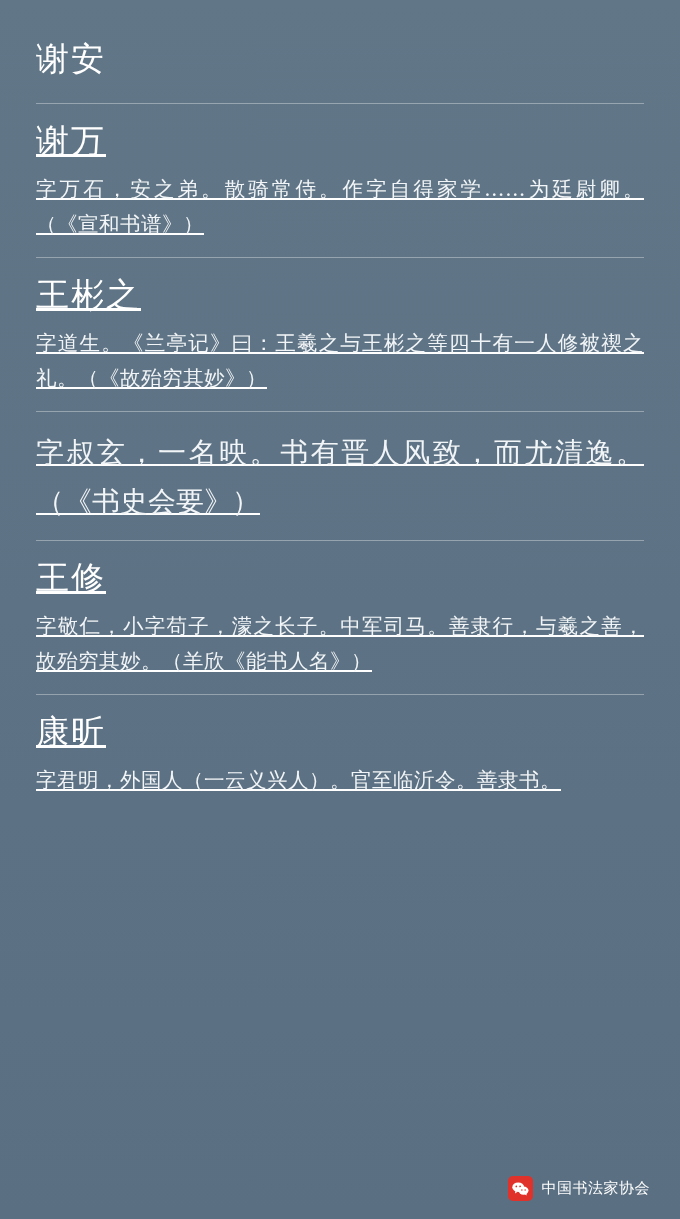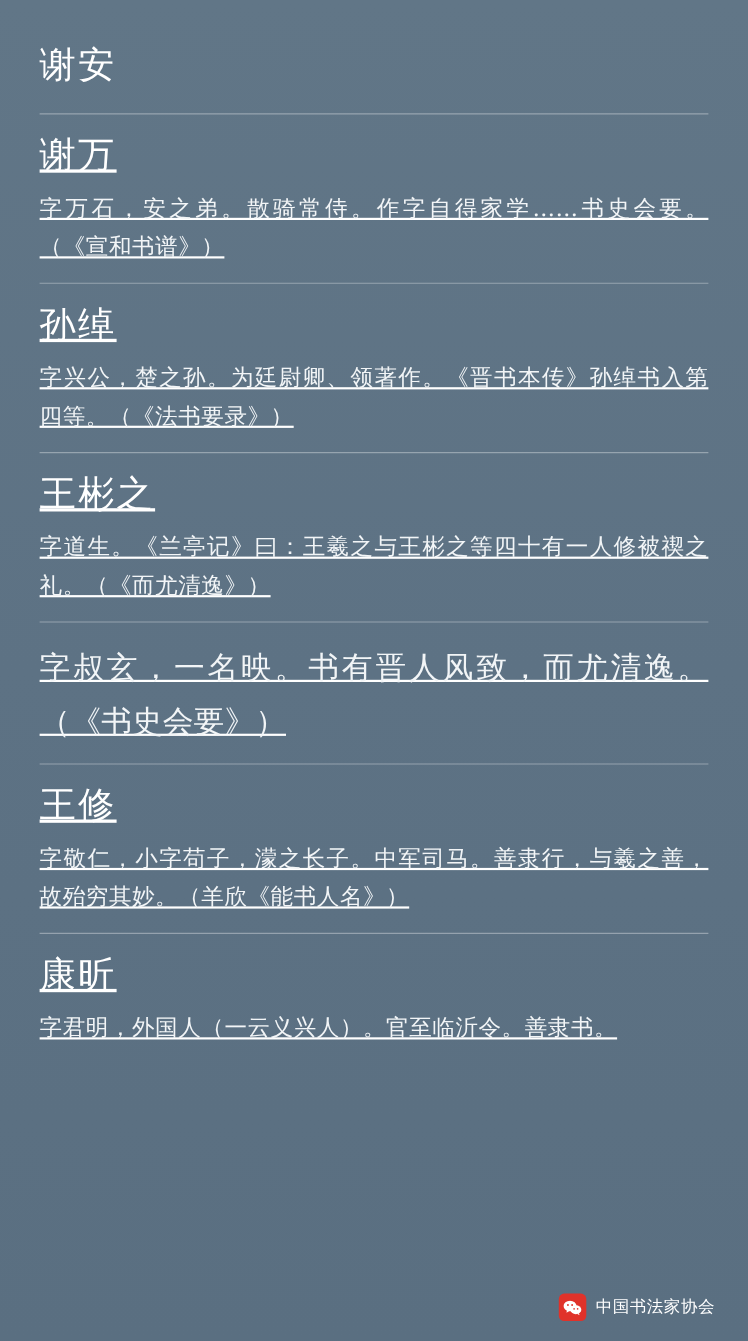--- a/index.html
+++ b/index.html
@@ -86,31 +86,27 @@
 <body>
 
 <div class="page">
 
   <div class="entry">
     <h2 class="entry-title">谢安</h2>
   </div>
 
   <div class="entry">
     <h2 class="entry-title">谢万</h2>
-    <p class="entry-body">字万石，安之弟。散骑常侍。作字自得家学……书史会要。（《宣和书谱》）</p>
+    <p class="entry-body">字万石，安之弟。散骑常侍。作字自得家学……为廷尉卿。（《宣和书谱》）</p>
   </div>
 
-  <div class="entry">
-    <h2 class="entry-title">孙绰</h2>
-    <p class="entry-body">字兴公，楚之孙。为廷尉卿、领著作。《晋书本传》孙绰书入第四等。（《法书要录》）</p>
-  </div>
 
   <div class="entry">
     <h2 class="entry-title">王彬之</h2>
-    <p class="entry-body">字道生。《兰亭记》曰：王羲之与王彬之等四十有一人修被禊之礼。（《而尤清逸》）</p>
+    <p class="entry-body">字道生。《兰亭记》曰：王羲之与王彬之等四十有一人修被禊之礼。（《故殆穷其妙》）</p>
   </div>
 
   <div class="entry tight">
     <p class="entry-body">字叔玄，一名映。书有晋人风致，而尤清逸。（《书史会要》）</p>
   </div>
 
   <div class="entry">
     <h2 class="entry-title">王修</h2>
     <p class="entry-body">字敬仁，小字苟子，濛之长子。中军司马。善隶行，与羲之善，故殆穷其妙。（羊欣《能书人名》）</p>
   </div>

